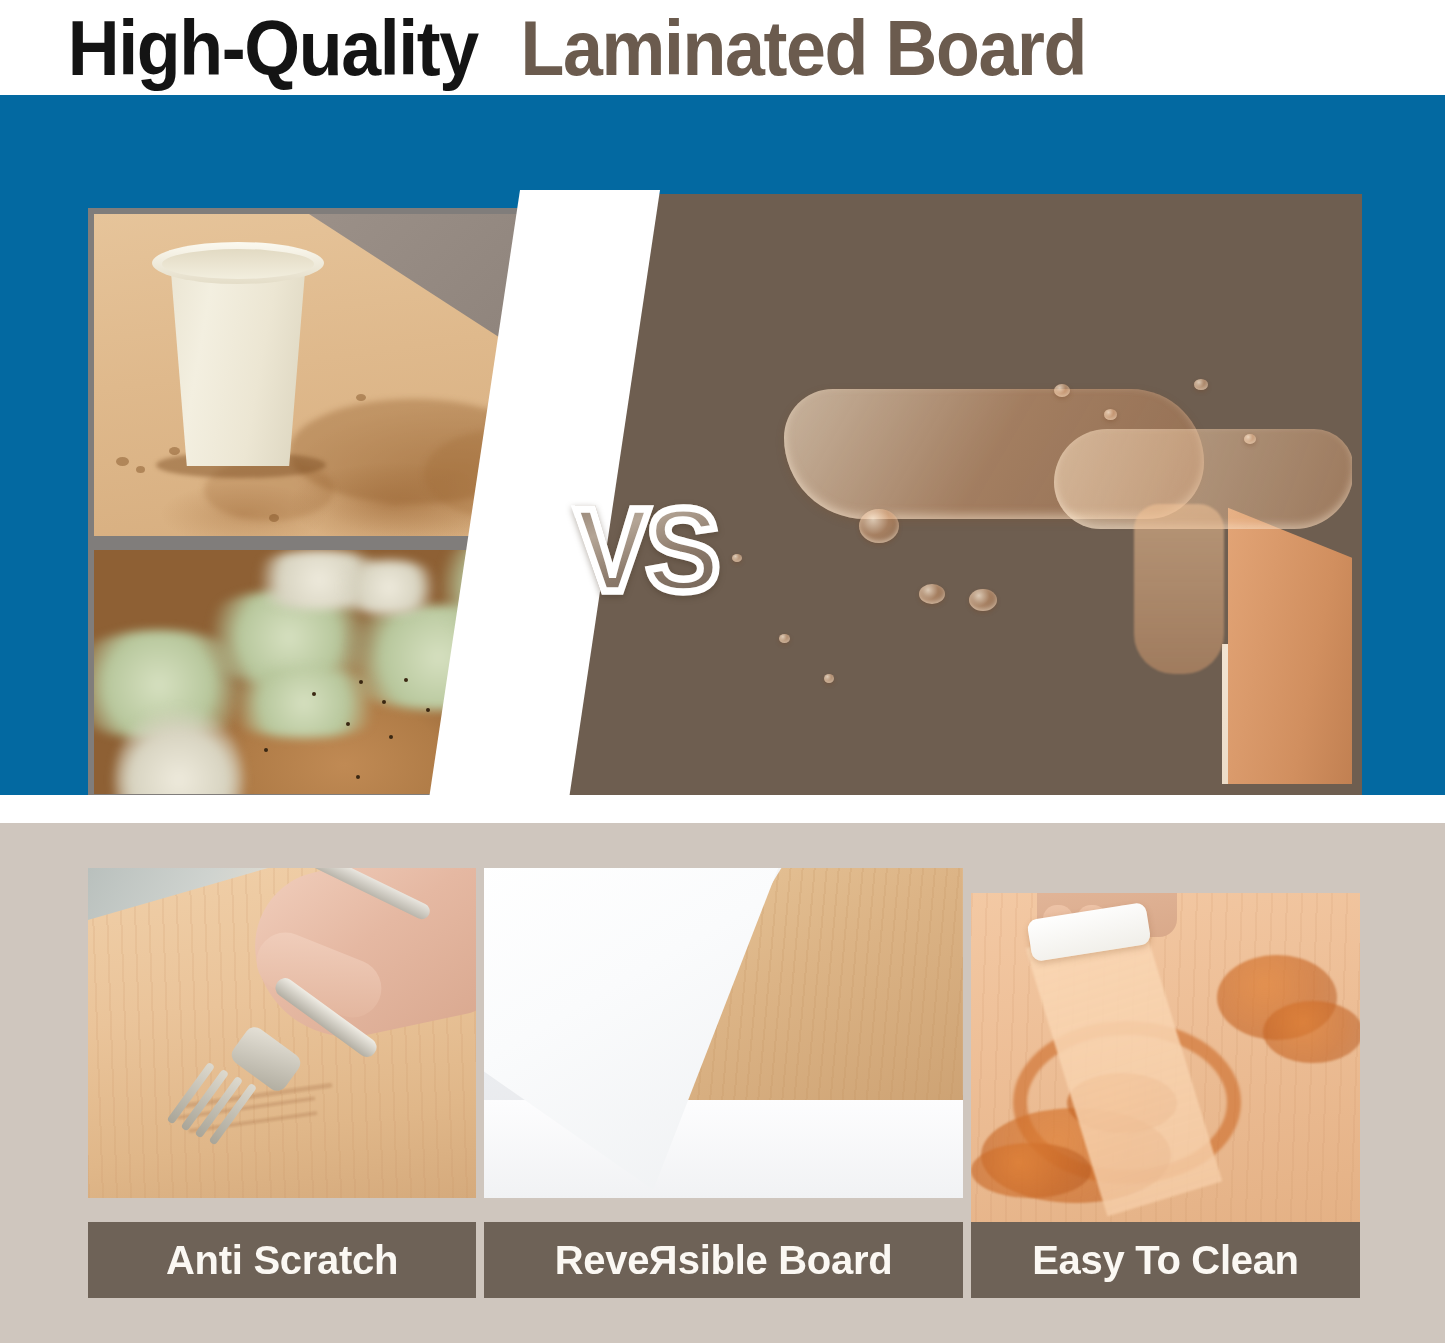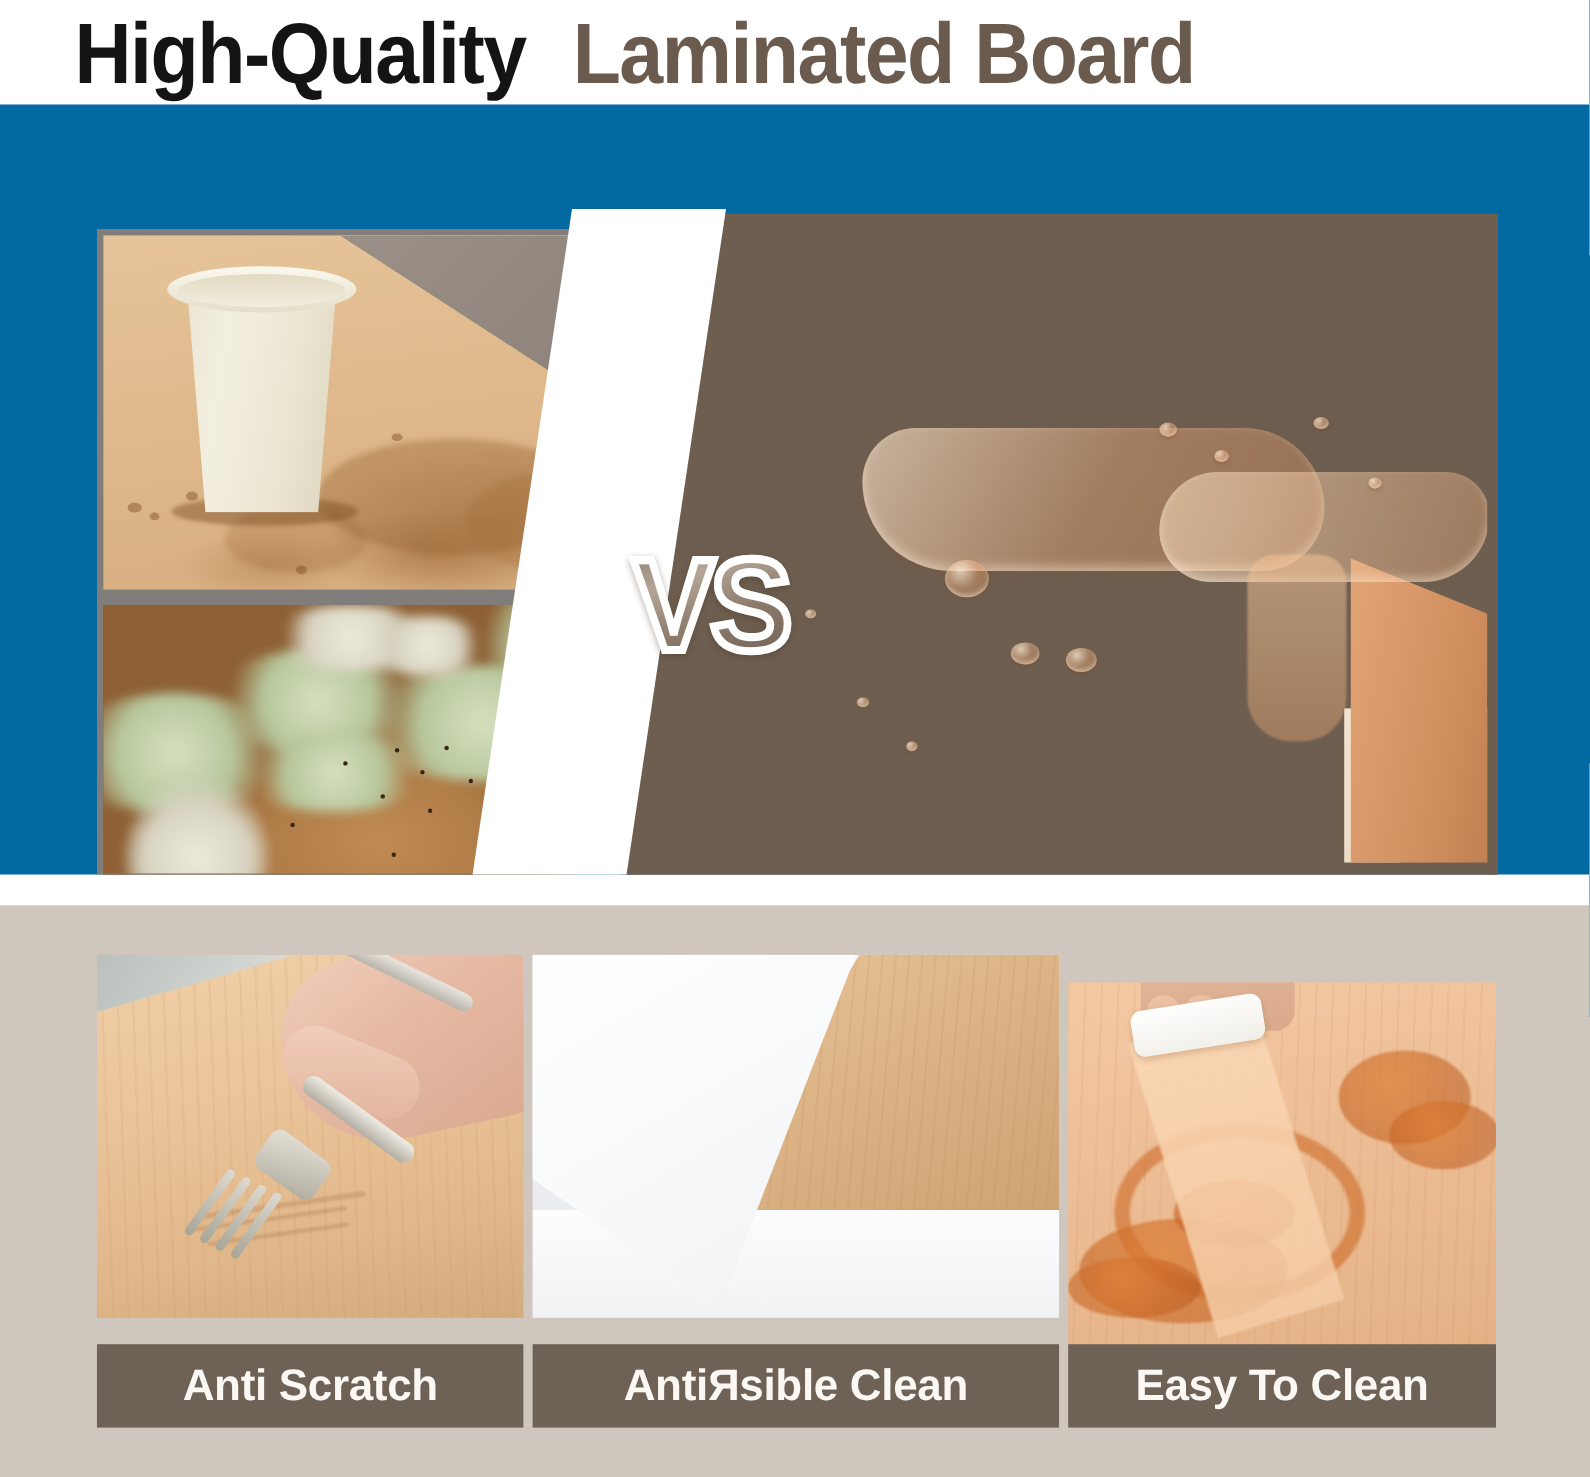--- a/index.html
+++ b/index.html
@@ -428,21 +428,21 @@
     </div>
 
     <div class="tile tile-2">
       <div class="tile-photo p2">
         <div class="p2-wood"></div>
         <div class="p2-lowerwhite"></div>
         <div class="p2-edge"></div>
         <div class="p2-white-sheet"></div>
       </div>
       <div class="tile-cap">
-        <span class="cap-text"><span>Anti</span><span class="rev-r">R</span><span>sible Clean</span></span>
+        <span class="cap-text"><span>Reve</span><span class="rev-r">R</span><span>sible Board</span></span>
       </div>
     </div>
 
     <div class="tile tile-3">
       <div class="tile-photo p3">
         <div class="sauce-ring" style="left:42px;top:128px;width:200px;height:135px;"></div>
         <div class="sauce" style="left:10px;top:215px;width:190px;height:95px;"></div>
         <div class="sauce" style="left:246px;top:62px;width:120px;height:85px;"></div>
         <div class="sauce" style="left:292px;top:108px;width:100px;height:62px;"></div>
         <div class="sauce" style="left:96px;top:180px;width:110px;height:60px;"></div>

